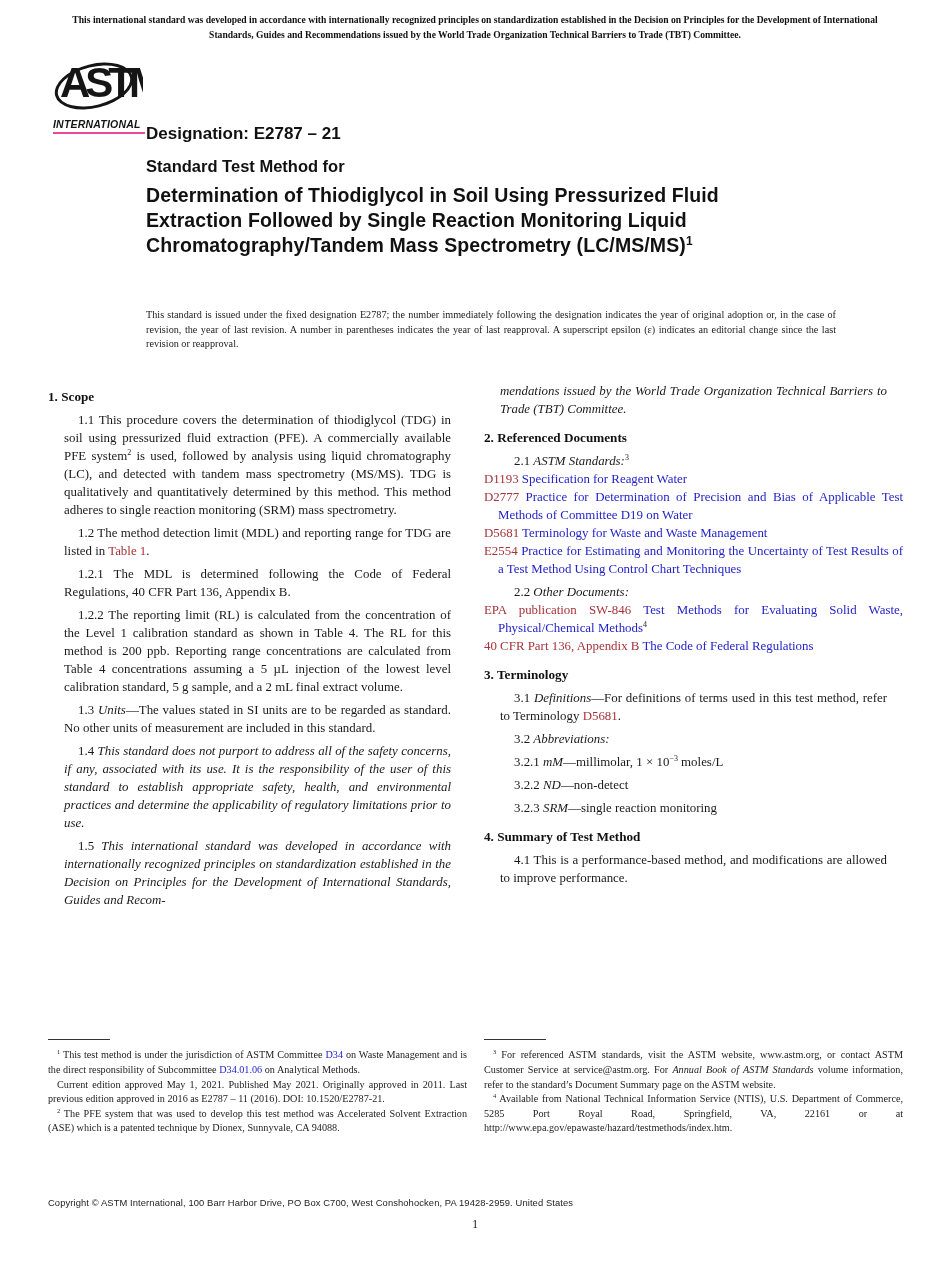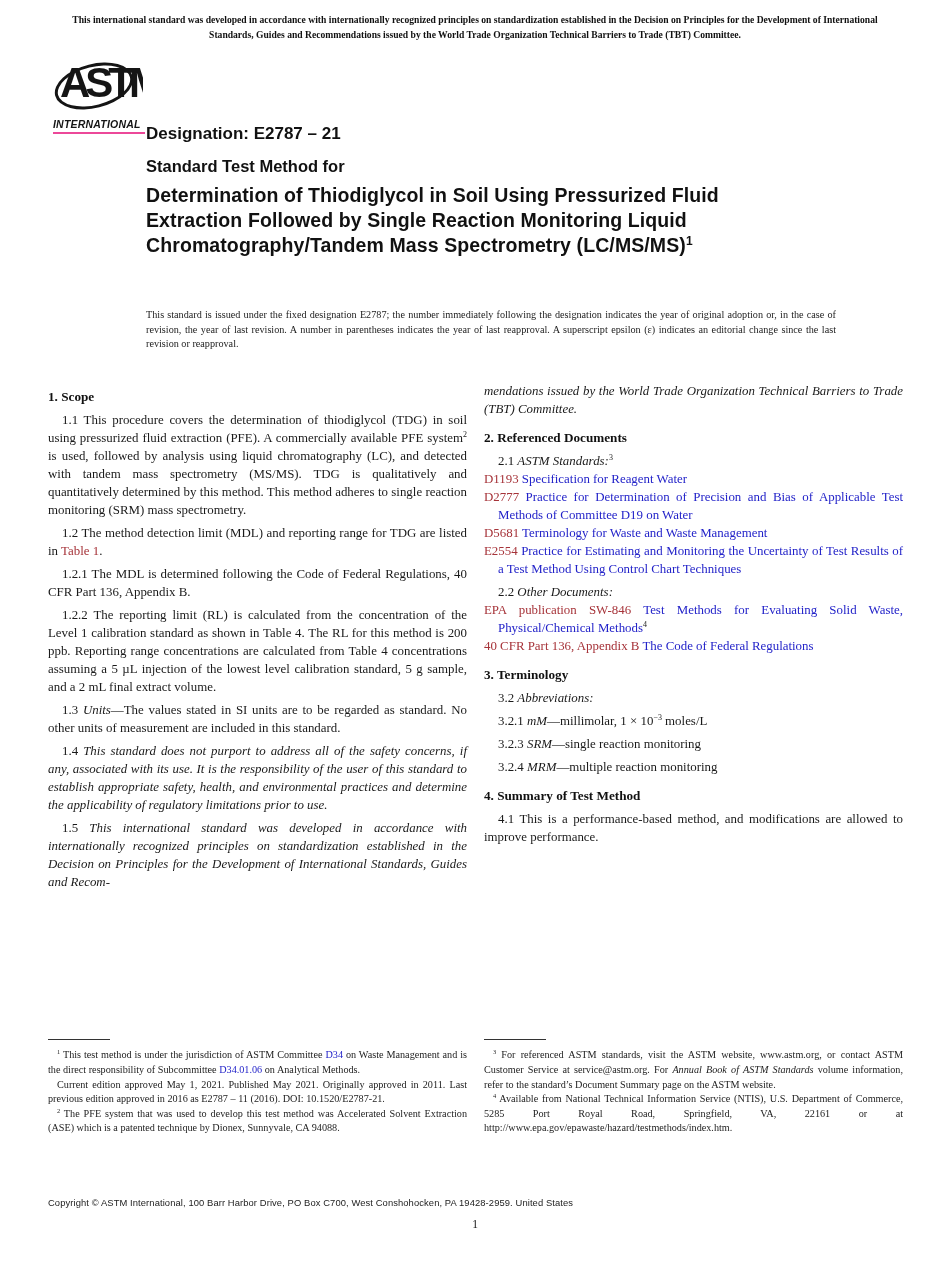--- a/index.html
+++ b/index.html
@@ -49,21 +49,21 @@
     position:absolute;top:380px;width:419px;
     font-size:12.9px;line-height:18px;text-align:justify;
   }
   .col-left{left:48px;height:756px;}
   .col-right{left:484px;height:756px;}
   h2.sect{
     font-size:13.2px;font-weight:bold;margin:11px 0 5px;text-align:left;color:#111;
     font-family:"Liberation Serif",serif;
   }
   h2.first{margin-top:8px;}
-  .col p{margin:5px 0 0;}
+  .col p{margin:5px 16px 0;}
   .col p.ind{text-indent:14px;}
   .col p.ref{padding-left:14px;text-indent:-14px;margin:0;}
   .col p.cont{margin-top:2px;}
   .i{font-style:italic;}
   .red{color:var(--link-red,#A63339);}
   .blue{color:var(--link-blue,#2323C9);}
   sup{font-size:0.62em;line-height:0;}
   .footnotes{
     position:absolute;bottom:0;left:0;right:0;
     font-size:10.2px;line-height:14.6px;text-align:justify;color:#222;
@@ -124,24 +124,25 @@
   <h2 class="sect">2. Referenced Documents</h2>
   <p class="ind"><span>2.1 </span><span class="i">ASTM Standards:</span><sup>3</sup></p>
   <p class="ref"><span class="red">D1193</span><span class="blue"> Specification for Reagent Water</span></p>
   <p class="ref"><span class="red">D2777</span><span class="blue"> Practice for Determination of Precision and Bias of Applicable Test Methods of Committee D19 on Water</span></p>
   <p class="ref"><span class="red">D5681</span><span class="blue"> Terminology for Waste and Waste Management</span></p>
   <p class="ref"><span class="red">E2554</span><span class="blue"> Practice for Estimating and Monitoring the Uncertainty of Test Results of a Test Method Using Control Chart Techniques</span></p>
   <p class="ind"><span>2.2 </span><span class="i">Other Documents:</span></p>
   <p class="ref"><span class="red">EPA publication SW-846</span><span class="blue"> Test Methods for Evaluating Solid Waste, Physical/Chemical Methods</span><sup>4</sup></p>
   <p class="ref"><span class="red">40 CFR Part 136, Appendix B</span><span class="blue"> The Code of Federal Regulations</span></p>
   <h2 class="sect">3. Terminology</h2>
+  <p class="ind"><span>3.1 </span><span class="i">Definitions</span><span>—For definitions of terms used in this test method, refer to Terminology </span><span class="red">D5681</span><span>.</span></p>
   <p class="ind"><span>3.2 </span><span class="i">Abbreviations:</span></p>
   <p class="ind"><span>3.2.1 </span><span class="i">mM</span><span>—millimolar, 1 × 10</span><sup>−3</sup><span> moles/L</span></p>
+  <p class="ind"><span>3.2.2 </span><span class="i">ND</span><span>—non-detect</span></p>
   <p class="ind"><span>3.2.3 </span><span class="i">SRM</span><span>—single reaction monitoring</span></p>
-  <p class="ind"><span>3.2.4 </span><span class="i">MRM</span><span>—multiple reaction monitoring</span></p>
   <h2 class="sect">4. Summary of Test Method</h2>
   <p class="ind"><span>4.1 This is a performance-based method, and modifications are allowed to improve performance.</span></p>
   <div class="footnotes">
     <div class="fn-sep"></div>
     <p><sup>3</sup><span> For referenced ASTM standards, visit the ASTM website, www.astm.org, or contact ASTM Customer Service at service@astm.org. For </span><span class="i">Annual Book of ASTM Standards</span><span> volume information, refer to the standard’s Document Summary page on the ASTM website.</span></p>
     <p><sup>4</sup><span> Available from National Technical Information Service (NTIS), U.S. Department of Commerce, 5285 Port Royal Road, Springfield, VA, 22161 or at http://www.epa.gov/epawaste/hazard/testmethods/index.htm.</span></p>
   </div>
 </div>
 
 <div class="copyright">Copyright © ASTM International, 100 Barr Harbor Drive, PO Box C700, West Conshohocken, PA 19428-2959. United States</div>

